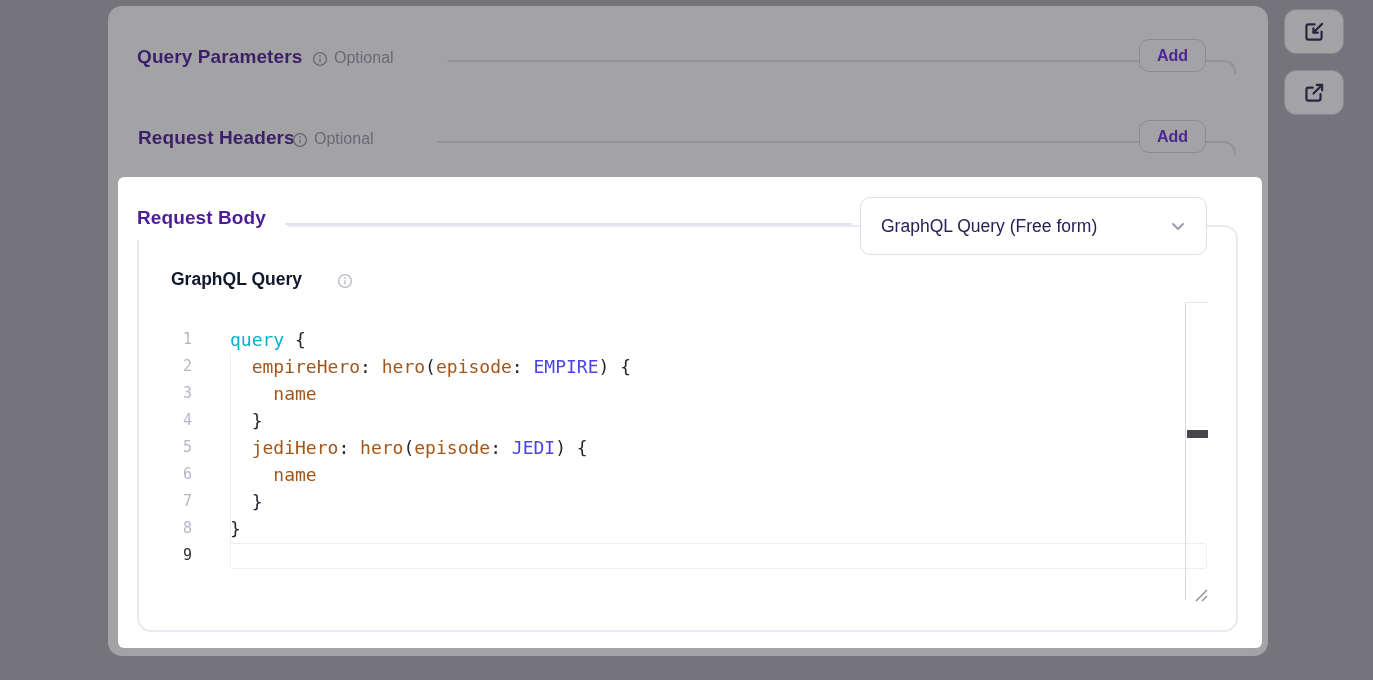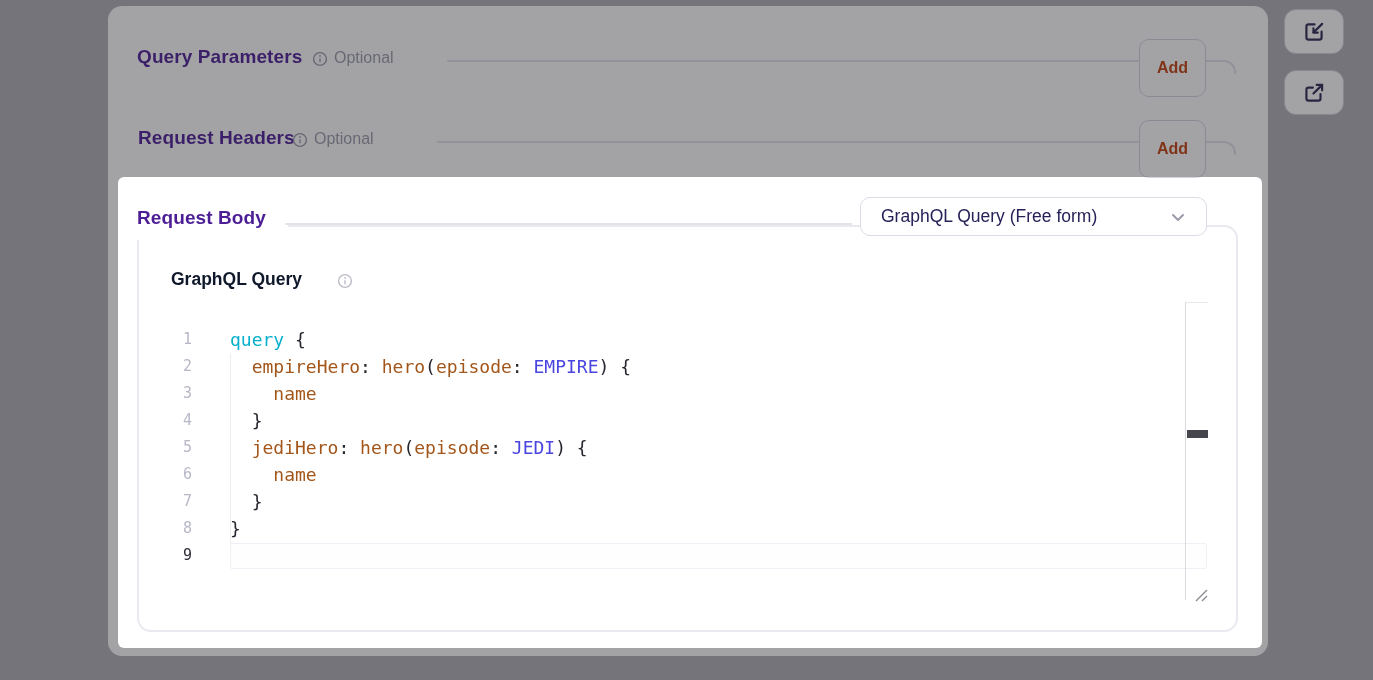--- a/index.html
+++ b/index.html
@@ -12,32 +12,32 @@
            background:#ffffff; border-radius:14px; }
 
   .section-title { position:absolute; font-size:19px; font-weight:700; color:#4c1d95; letter-spacing:.1px; }
   .optional { position:absolute; font-size:16px; color:#9b9bab; }
   .divider { position:absolute; height:2px; background:#e2e2ea; border-radius:1px; }
   .divider-corner { position:absolute; width:30px; height:14px;
                     border-top:2px solid #e2e2ea; border-right:2px solid #e2e2ea;
                     border-top-right-radius:12px; background:transparent; }
   .info-ic { position:absolute; width:16px; height:16px; }
 
-  .add-btn { position:absolute; width:67px; height:58px; background:#fff;
-             border:1.5px solid #d4d4e0; border-radius:10px; color:#c2410c;
+  .add-btn { position:absolute; width:67px; height:33px; background:#fff;
+             border:1.5px solid #d4d4e0; border-radius:10px; color:#6d28d9;
              font-size:16px; font-weight:700; font-family:"Liberation Sans",sans-serif;
              display:flex; align-items:center; justify-content:center; cursor:pointer; }
 
   
   .rb-card { position:absolute; left:137px; top:225px; width:1101px; height:407px;
              border:2px solid #e9e9f0; border-radius:14px; background:#fff; }
   .rb-legend-mask { position:absolute; left:118px; top:200px; width:170px; height:40px; background:#fff; }
   .rb-title { position:absolute; left:137px; top:207px;text-align:right; }
 
-  .select { position:absolute; left:860px; top:197px; width:347px; height:39px; background:#fff;
+  .select { position:absolute; left:860px; top:197px; width:347px; height:58px; background:#fff;
             border:1.5px solid #dcdce6; border-radius:10px; display:flex; align-items:center;
             padding:0 18px 0 20px; cursor:pointer; }
   .select-value { font-size:17.5px; font-weight:500; color:#262257; flex:1; }
 
   .gq-label { position:absolute; left:171px; top:269px; font-size:17.5px; font-weight:700; color:#0f172a; }
 
   
   .editor { position:absolute; left:170px; top:326px; width:1040px; cursor:text; }
   .cm-row { display:flex; height:27px; line-height:27px;
             font-family:"DejaVu Sans Mono","Liberation Mono",monospace; font-size:18px; }

